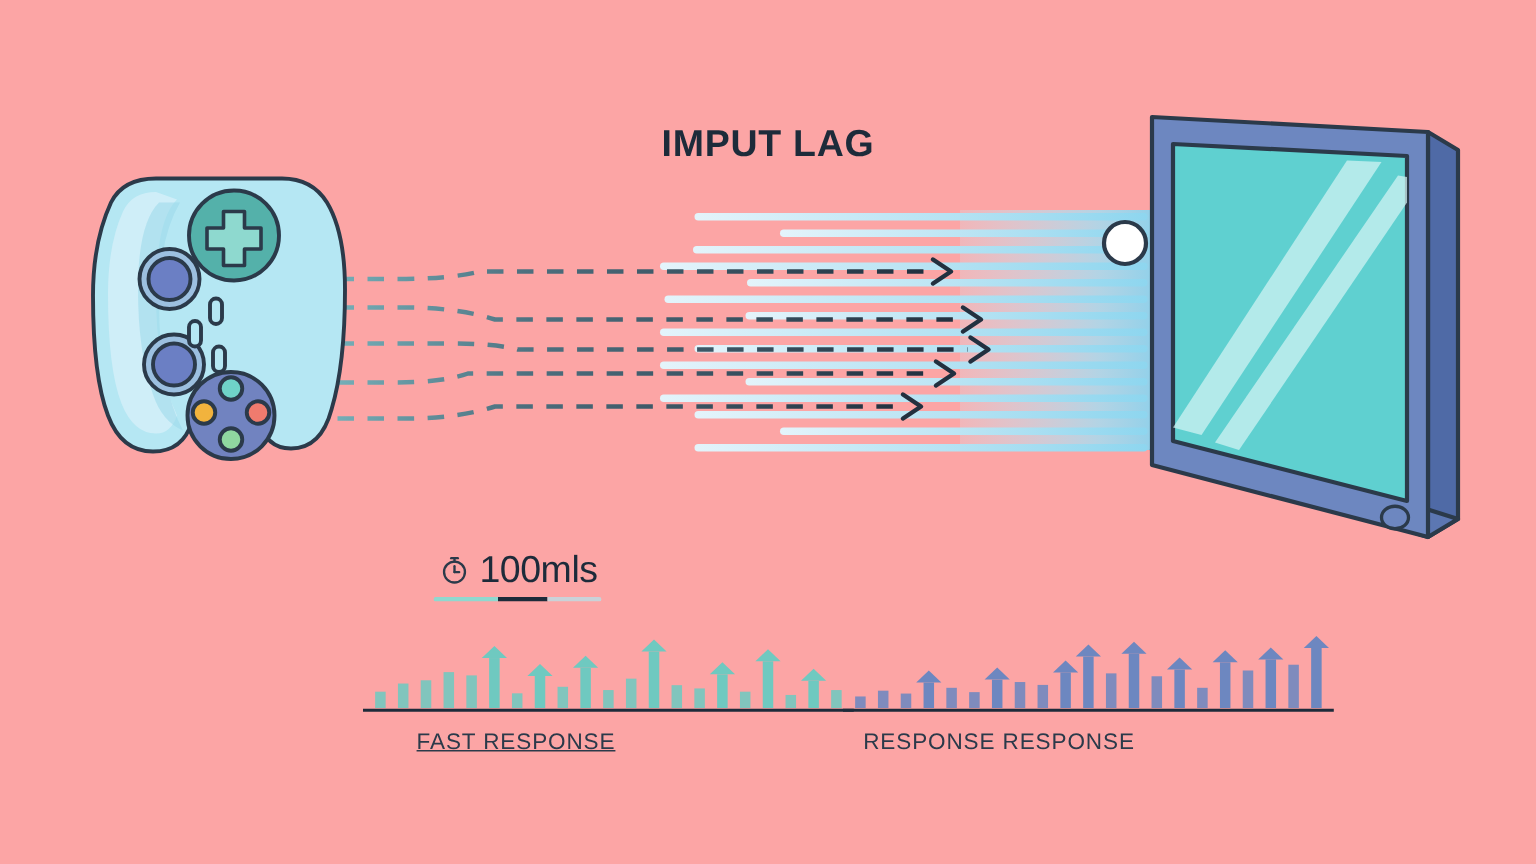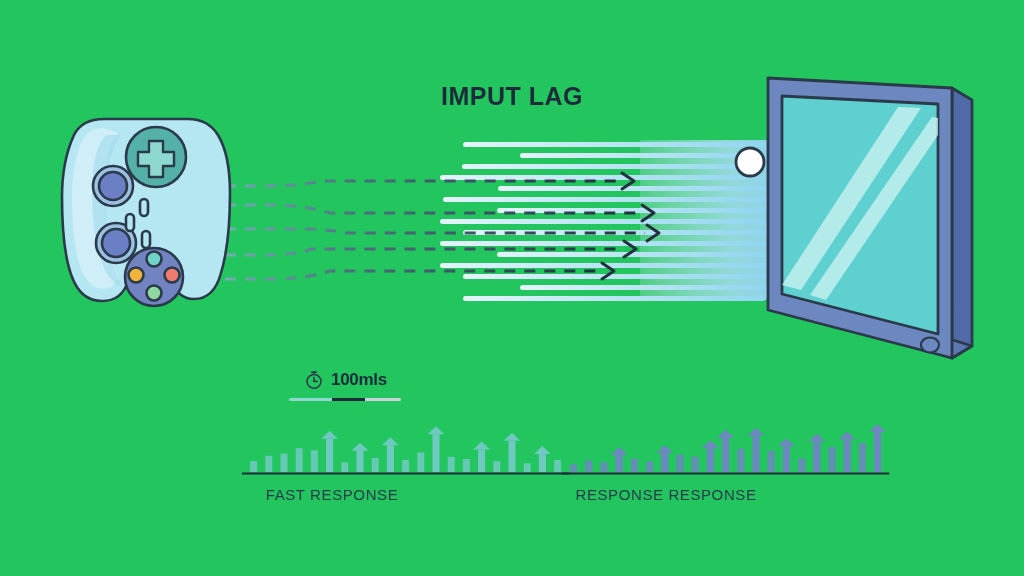--- a/index.html
+++ b/index.html
@@ -7,21 +7,21 @@
     padding: 0;
     background: #ffffff;
   }
   body {
     font-family: "Liberation Sans", sans-serif;
   }
   #stage {
     position: relative;
     width: 1024px;
     height: 576px;
-    background: #22c55e;
+    background: #fca5a5;
     overflow: hidden;
   }
 
   
   #title {
     position: absolute;
     left: 0;
     top: 82px;
     width: 1024px;
     text-align: center;
@@ -48,22 +48,22 @@
     width: 210px;
   }
   .metric-head {
     display: flex;
     align-items: center;
     justify-content: center;
     gap: 6px;
     height: 24px;
   }
   .metric-value {
-    font-size: 17px;
-    font-weight: bold;
+    font-size: 25px;
+    font-weight: normal;
     color: #1d2b3a;
     letter-spacing: -0.3px;
   }
   .metric-bar {
     margin: 6px auto 0 auto;
     height: 3px;
     width: 112px;
     display: flex;
     border-radius: 2px;
     overflow: hidden;
@@ -79,21 +79,21 @@
   .caption {
     position: absolute;
     top: 486px;
     width: 260px;
     text-align: center;
     font-size: 15px;
     font-weight: normal;
     letter-spacing: 0.6px;
     color: #2b3a4a;
   }
-  #caption-fast  { left: 202px; }
+  #caption-fast  { left: 214px; text-decoration: underline; }
   #caption-delay { left: 536px; }
 
   #vs {
     position: absolute;
     left: 462px;
     top: 432px;
     width: 100px;
     text-align: center;
     font-size: 32px;
     font-weight: bold;

